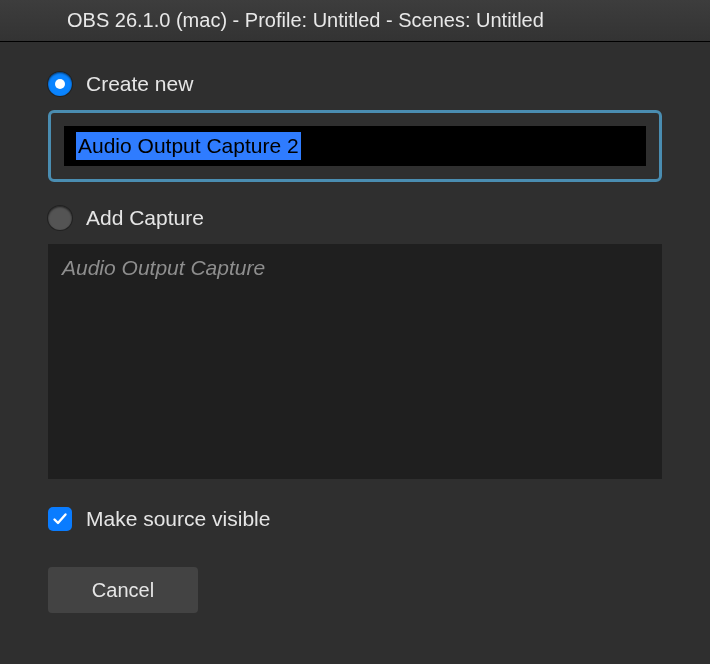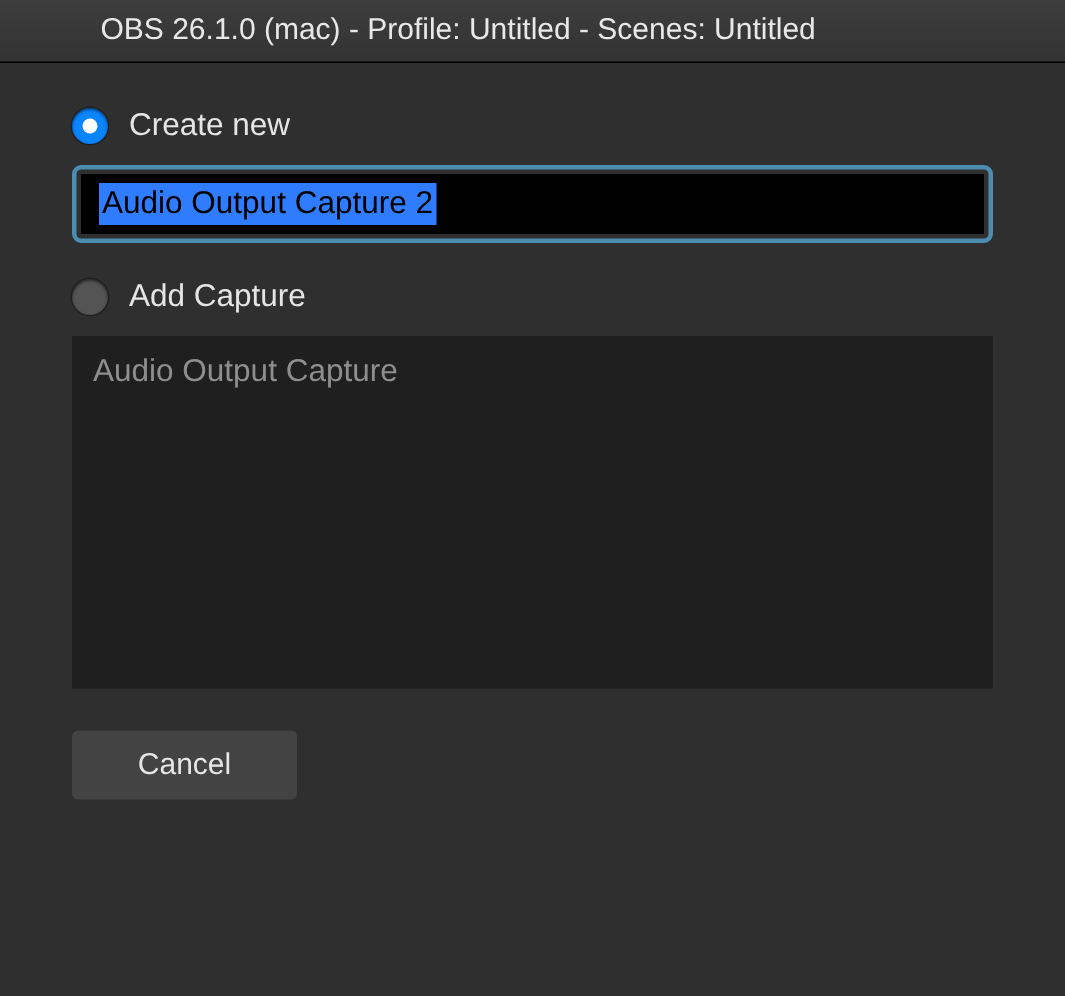--- a/index.html
+++ b/index.html
@@ -60,21 +60,21 @@
       border-radius: 50%;
       transform: translate(-50%, -50%);
     }
     .radio-label {
       font-size: 21px;
       color: #e5e5e5;
     }
     .name-input-wrap {
       border: 3px solid #4a8db1;
       border-radius: 6px;
-      padding: 3px;
+      padding: 13px;
       margin-bottom: 24px;
     }
     .name-input {
       width: 100%;
       height: 40px;
       background: #000;
       border: none;
       outline: none;
       padding: 0 12px;
       font-size: 21px;
@@ -94,20 +94,21 @@
       padding: 10px 14px;
       margin-bottom: 28px;
       font-size: 21px;
       color: #8e8e8e;
       overflow: auto;
     }
     .existing-item {
       padding: 2px 0;
       cursor: default;
       user-select: none;
+      font-style: italic;
     }
     .check-row {
       display: flex;
       align-items: center;
       gap: 14px;
       margin-bottom: 36px;
       cursor: pointer;
       user-select: none;
     }
     .checkbox {
@@ -168,18 +169,26 @@
 
   <div class="radio-row">
     <span class="radio"></span>
     <span class="radio-label">Add Capture</span>
   </div>
 
   <div class="existing-list">
     <div class="existing-item">Audio Output Capture</div>
   </div>
 
+  <div class="check-row">
+    <span class="checkbox">
+      <svg viewBox="0 0 16 16">
+        <path d="M2.5 8.5 L6 12 L13.5 3.5" stroke="#ffffff" stroke-width="2.4" fill="none" stroke-linecap="round" stroke-linejoin="round"></path>
+      </svg>
+    </span>
+    <span class="check-label">Make source visible</span>
+  </div>
 
   <div class="button-row">
     <button class="btn">Cancel</button>
   </div>
 
 </div>
 
 </body></html>

